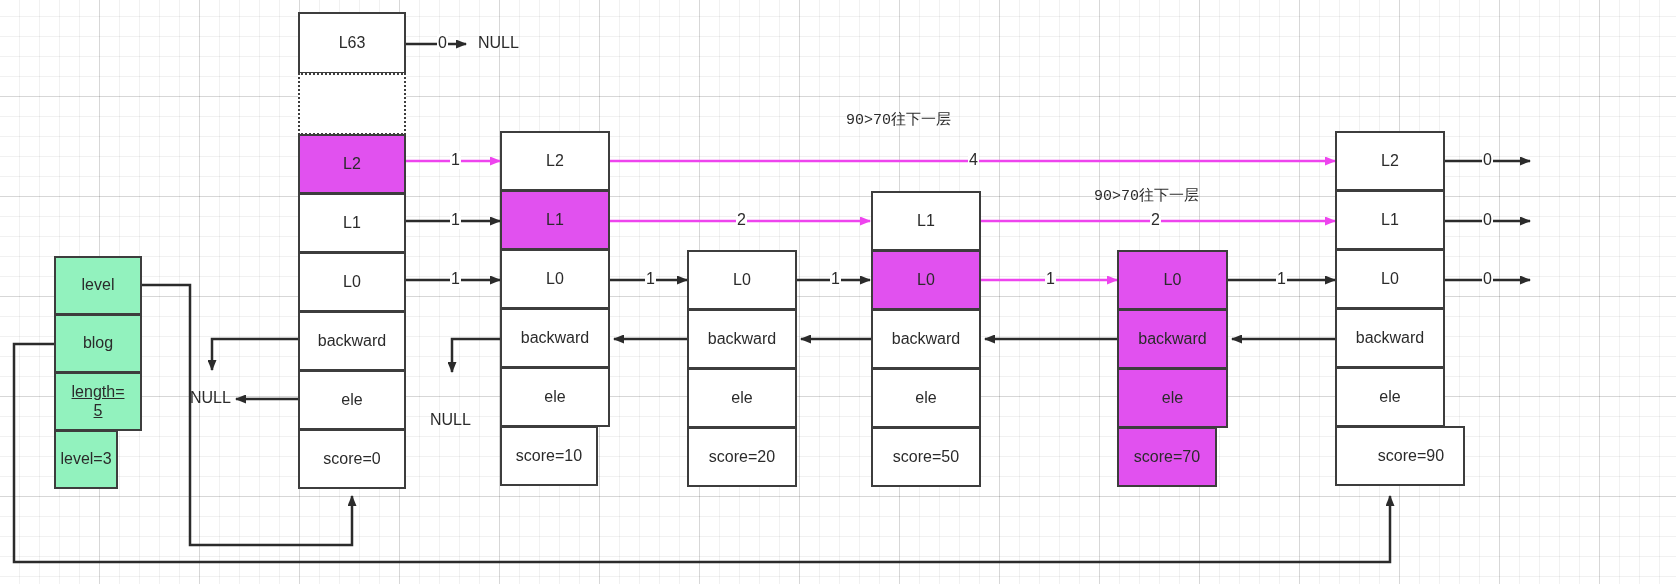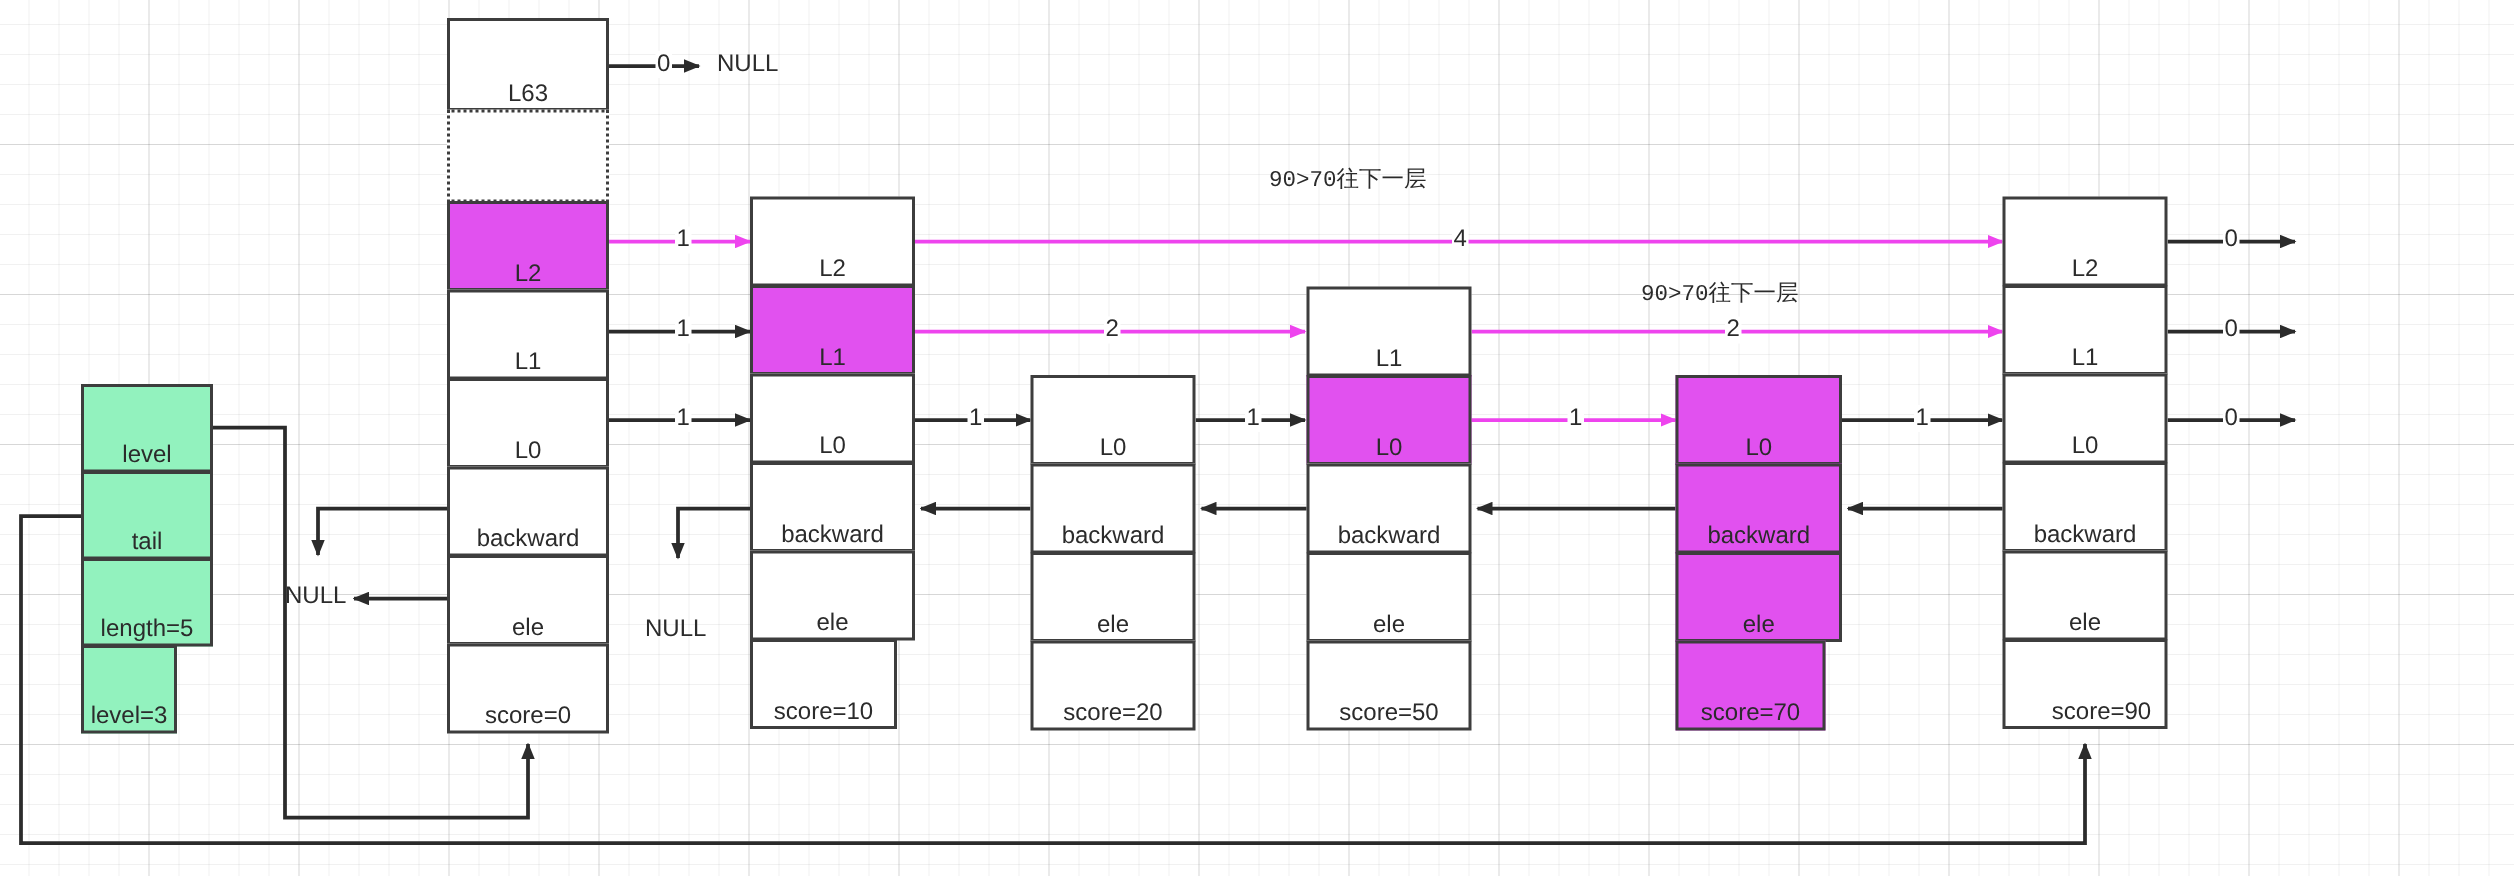--- a/index.html
+++ b/index.html
@@ -20,27 +20,27 @@
     background-size:20px 20px,20px 20px,100px 100px,100px 100px;
     background-position:-1px -4px,-1px -4px,-1px -4px,-1px -4px;
   }
   svg#wires{position:absolute;left:0;top:0;width:1676px;height:584px;overflow:visible;}
 
   .node{position:absolute;box-sizing:border-box;}
   .cell{
     position:absolute;box-sizing:border-box;
     border:2px solid #3d3d3d;
     background:#ffffff;
-    display:flex;align-items:flex-end;justify-content:center;
+    display:flex;align-items:center;justify-content:center;
     color:#2b2b2b;font-size:16px;line-height:1.15;text-align:center;
   }
   .cell.hi{background:#e151ef;}
   .cell.green{background:#92f2be;}
   .cell.dotted{border:2px dotted #3d3d3d;background:#ffffff;}
-  .cell.two-line{flex-direction:row;}
+  .cell.two-line{flex-direction:column;text-decoration:underline;}
 
   .lbl{
     position:absolute;color:#2b2b2b;font-size:16px;
     white-space:nowrap;background:transparent;
   }
   .lbl.num{font-size:16px;background:#ffffff;padding:0 1px;}
   .lbl.ann{font-size:15px;font-family:Liberation Mono, monospace;}
   .watermark{
     position:absolute;color:#d9d9d9;font-size:20px;white-space:nowrap;
     letter-spacing:0.2px;
@@ -104,21 +104,21 @@
     <path d="M141,285 L190,285 L190,545 L352,545 L352,496" stroke="#2b2b2b" stroke-width="2.5" fill="none" marker-end="url(#ah)"></path>
 
     <path d="M54,344 L14,344 L14,562 L1390,562 L1390,496" stroke="#2b2b2b" stroke-width="2.5" fill="none" marker-end="url(#ah)"></path>
   </svg>
 
   <div class="node" style="left:54px;top:256px;">
     <div class="cell green" style="left:0;top:0;width:88px;height:59px;">
       <span>level</span>
     </div>
     <div class="cell green" style="left:0;top:58px;width:88px;height:59px;">
-      <span>tail</span>
+      <span>blog</span>
     </div>
     <div class="cell green two-line" style="left:0;top:116px;width:88px;height:59px;">
       <span>length=</span>
       <span>5</span>
     </div>
     <div class="cell green" style="left:0;top:174px;width:64px;height:59px;">
       <span>level=3</span>
     </div>
   </div>
 
@@ -226,21 +226,21 @@
     </div>
     <div class="cell" style="left:0;top:118px;width:110px;height:60px;">
       <span>L0</span>
     </div>
     <div class="cell" style="left:0;top:177px;width:110px;height:60px;">
       <span>backward</span>
     </div>
     <div class="cell" style="left:0;top:236px;width:110px;height:60px;">
       <span>ele</span>
     </div>
-    <div class="cell" style="left:0;top:295px;width:110px;height:60px;padding-left:22px;">
+    <div class="cell" style="left:0;top:295px;width:130px;height:60px;padding-left:22px;">
       <span>score=90</span>
     </div>
   </div>
 
   <div class="lbl num" style="left:437px;top:34px;">0</div>
   <div class="lbl num" style="left:450px;top:151px;">1</div>
   <div class="lbl num" style="left:450px;top:211px;">1</div>
   <div class="lbl num" style="left:450px;top:270px;">1</div>
 
   <div class="lbl num" style="left:968px;top:151px;">4</div>

